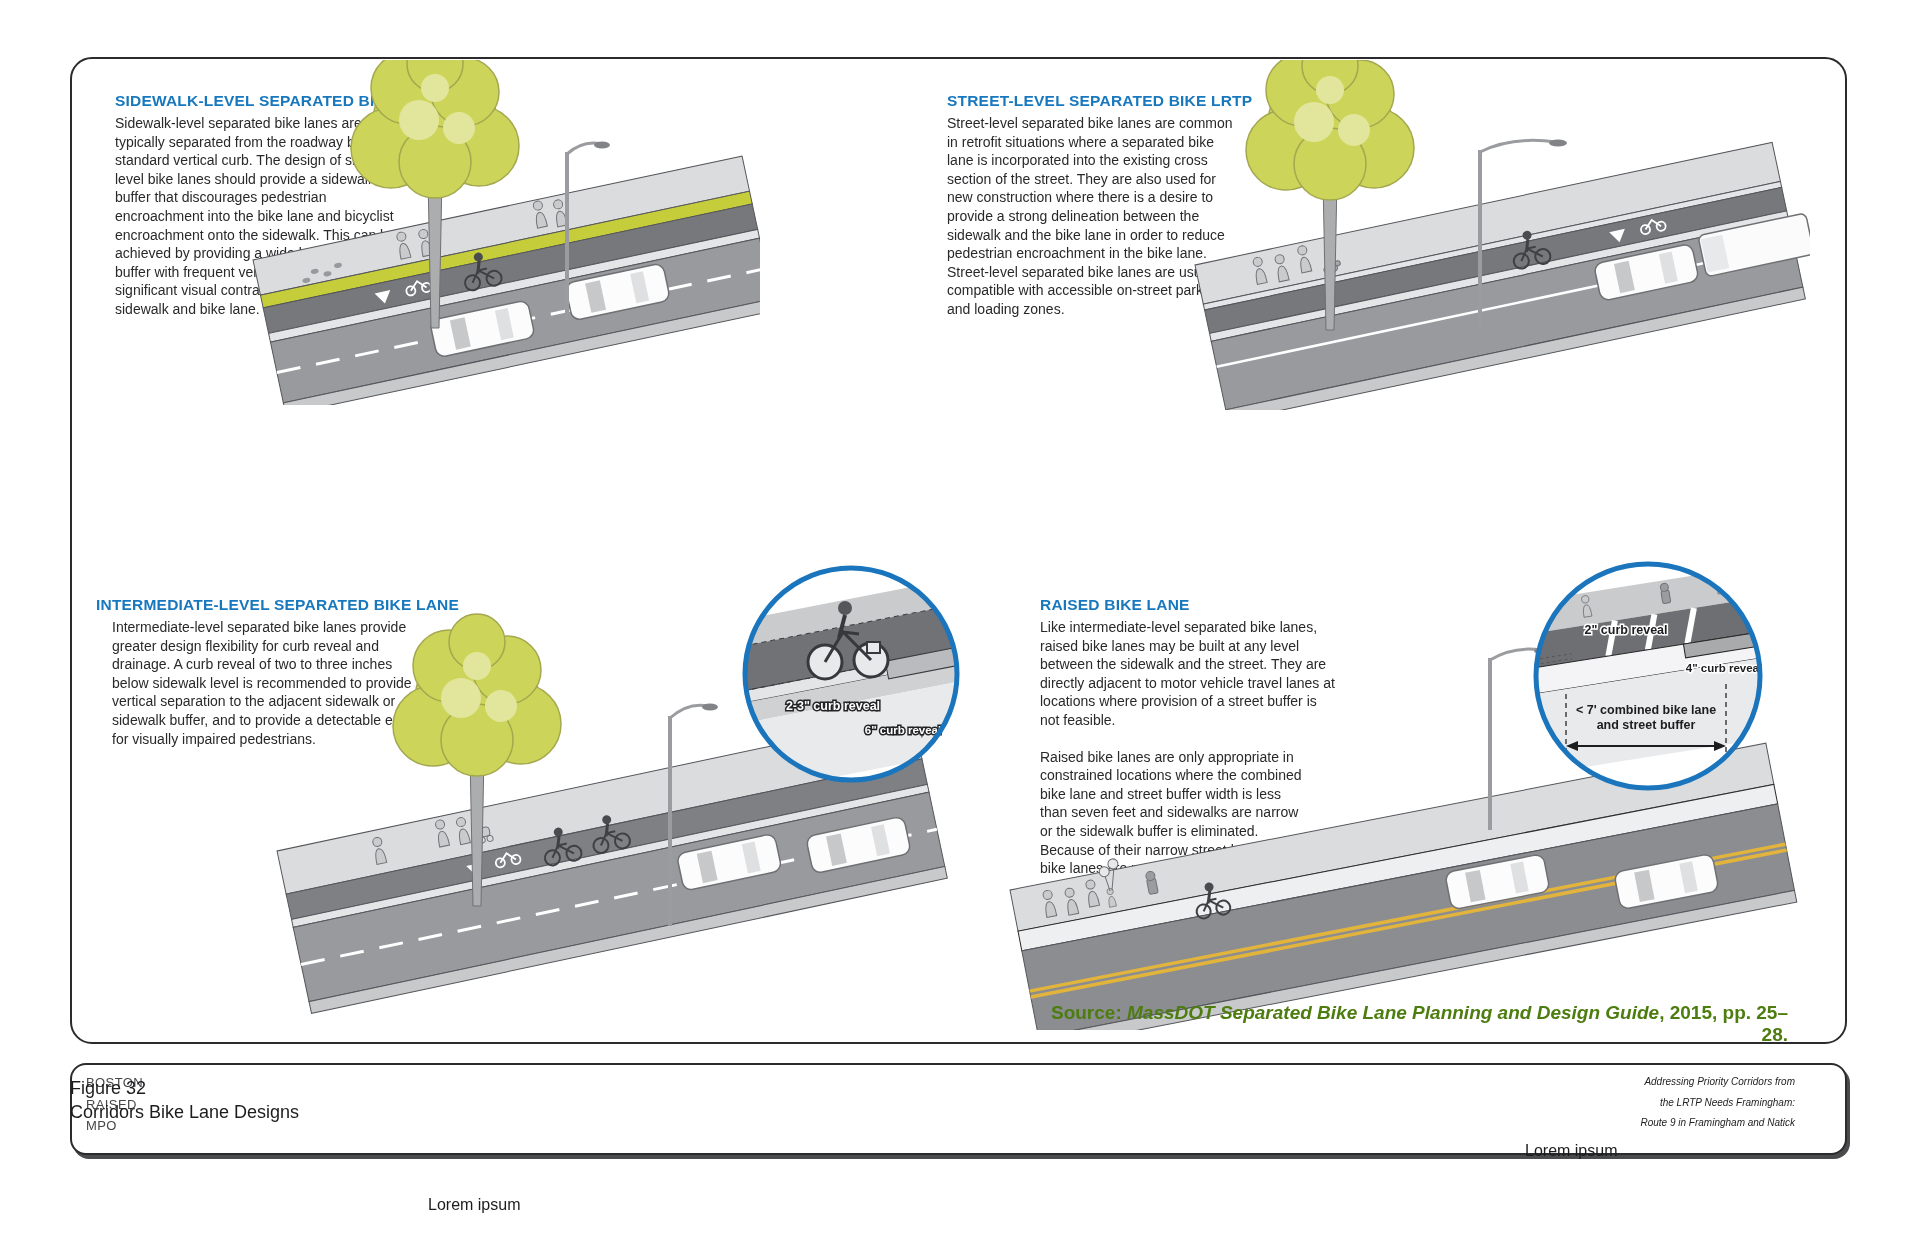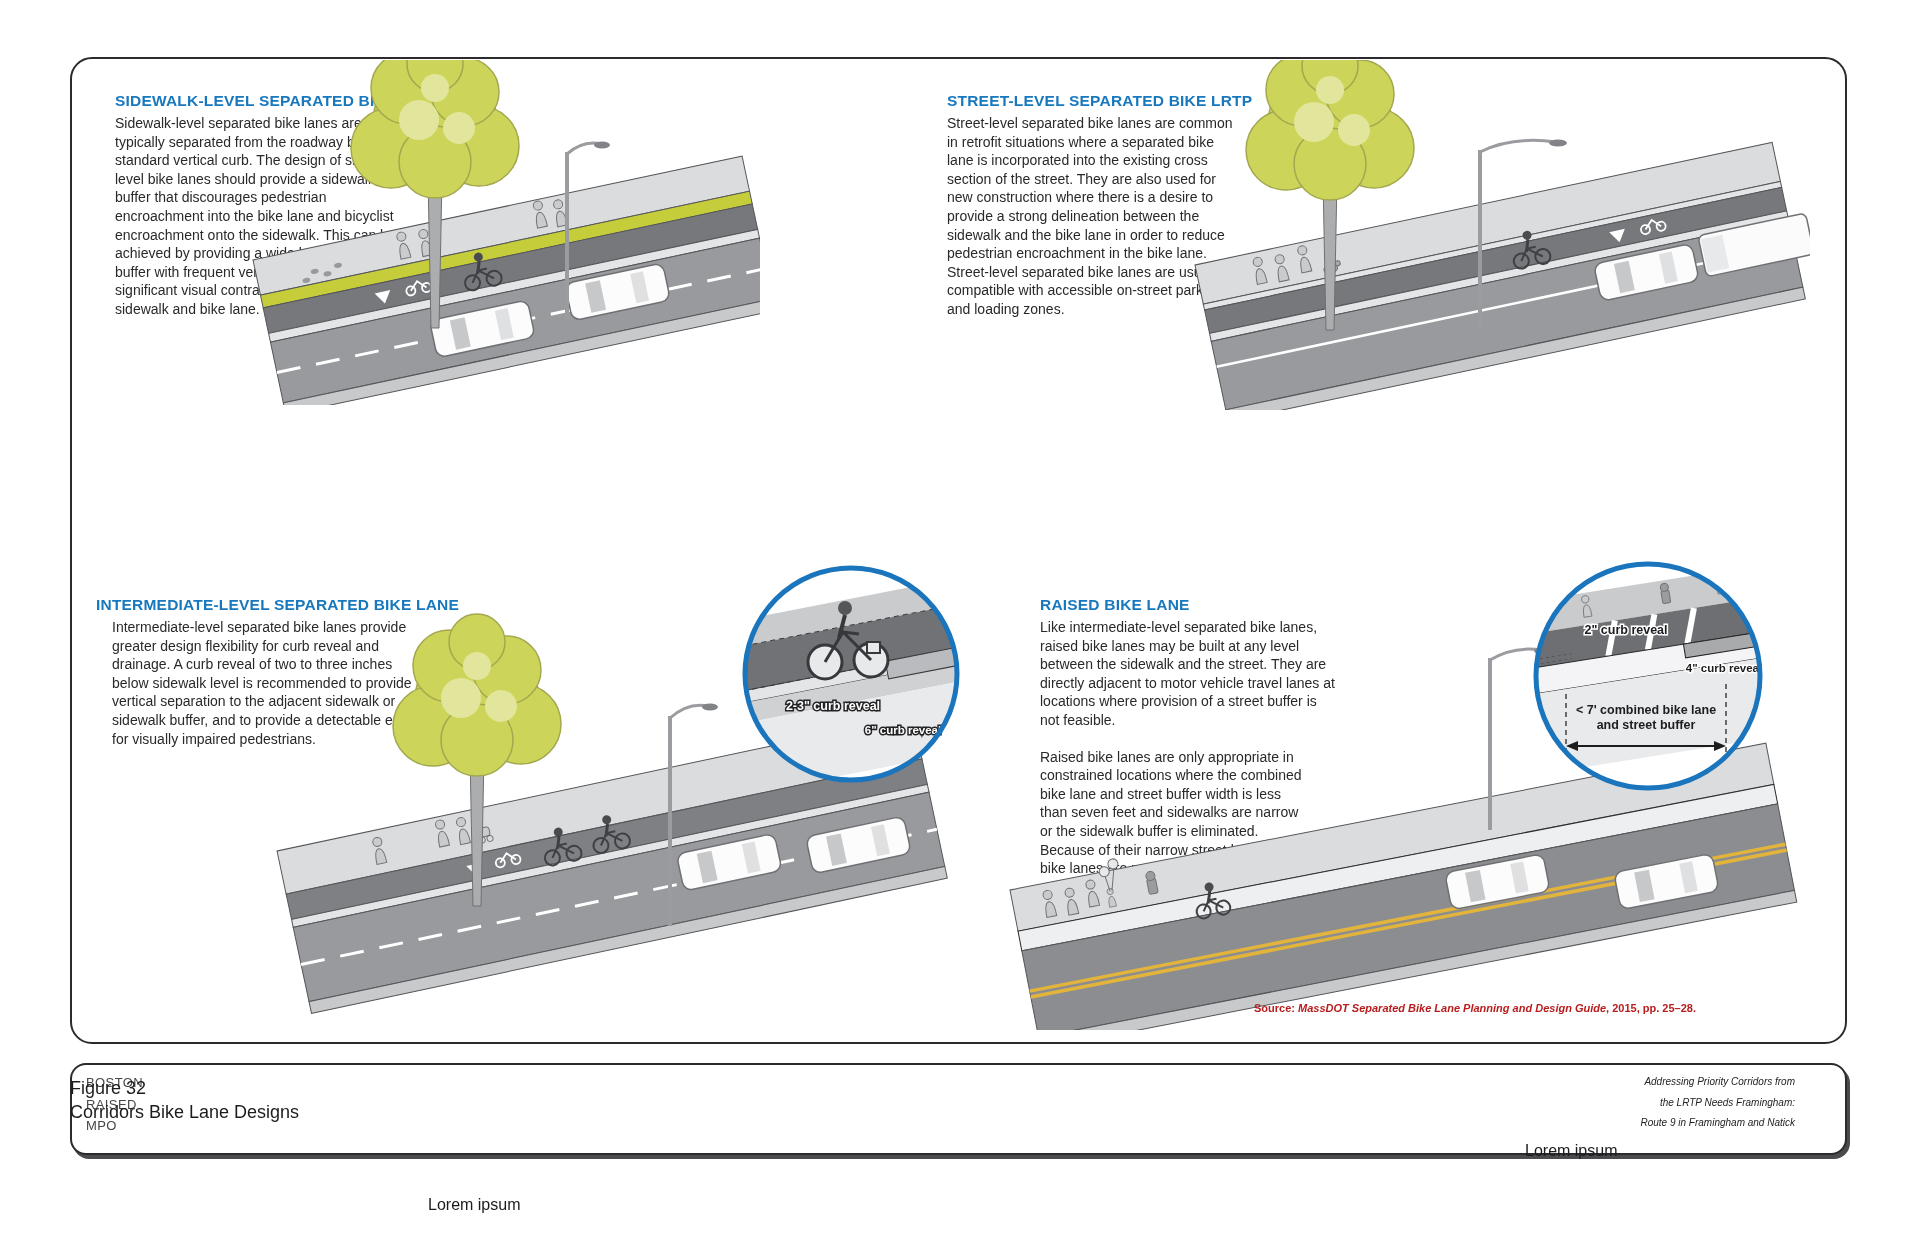--- a/index.html
+++ b/index.html
@@ -7,22 +7,22 @@
         font-family:"Liberation Sans",sans-serif;color:#2b2b2d;}
   .main-box{position:absolute;left:70px;top:57px;width:1773px;height:983px;
             border:2px solid #2b2b2d;border-radius:22px;background:#fff;}
   .footer-box{position:absolute;left:70px;top:1063px;width:1773px;height:88px;
               border:2px solid #2b2b2d;border-radius:16px;background:#fff;
               box-shadow:3px 4px 0 #4a4b4d;}
   .sec-heading{position:absolute;font-size:15.5px;font-weight:bold;color:#1878be;
                letter-spacing:.2px;white-space:nowrap;}
   .sec-body{position:absolute;font-size:14px;line-height:18.6px;color:#29292b;width:292px;}
   .sec-body p{margin:0 0 18px 0;}
-  .source-line{position:absolute;left:956px;top:1002px;width:740px;text-align:right;
-               font-size:11px;font-weight:bold;color:#b91c1c;}
+  .source-line{position:absolute;left:1048px;top:1002px;width:740px;text-align:right;
+               font-size:19px;font-weight:bold;color:#4d7c0f;}
   .source-line .cit{font-style:italic;}
   .org-block{position:absolute;left:86px;top:1072px;font-size:13px;line-height:21.5px;
              color:#454648;letter-spacing:.4px;}
   .caption{position:absolute;left:70px;top:1076px;width:1777px;text-align:left;
            font-size:18px;font-weight:normal;line-height:24px;color:#1c1c1e;}
   .right-credit{position:absolute;right:118px;top:1072px;text-align:right;font-size:10px;
                 font-style:italic;line-height:20.5px;color:#222;}
   .lorem-right{position:absolute;left:1525px;top:1142px;font-size:16px;color:#1c1c1e;z-index:5;}
   .lorem-bottom{position:absolute;left:428px;top:1196px;font-size:16px;color:#1c1c1e;}
   svg.scene,svg.inset{position:absolute;}

